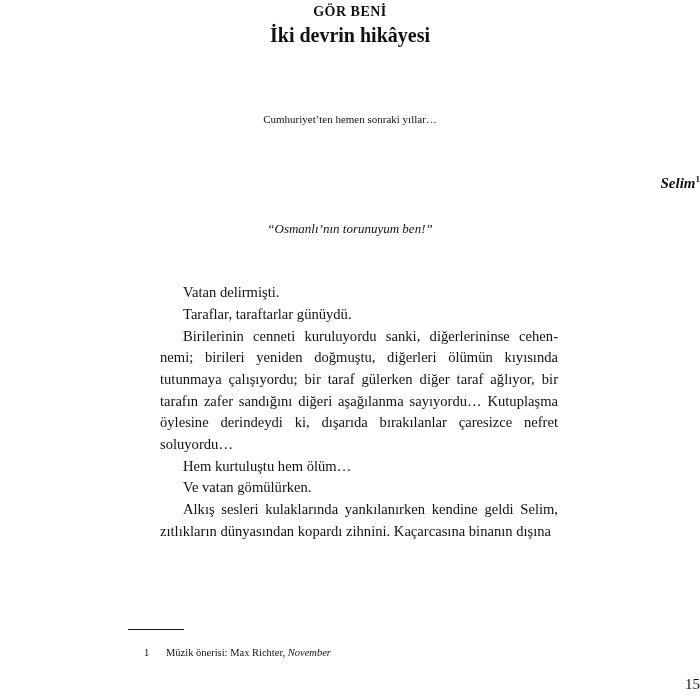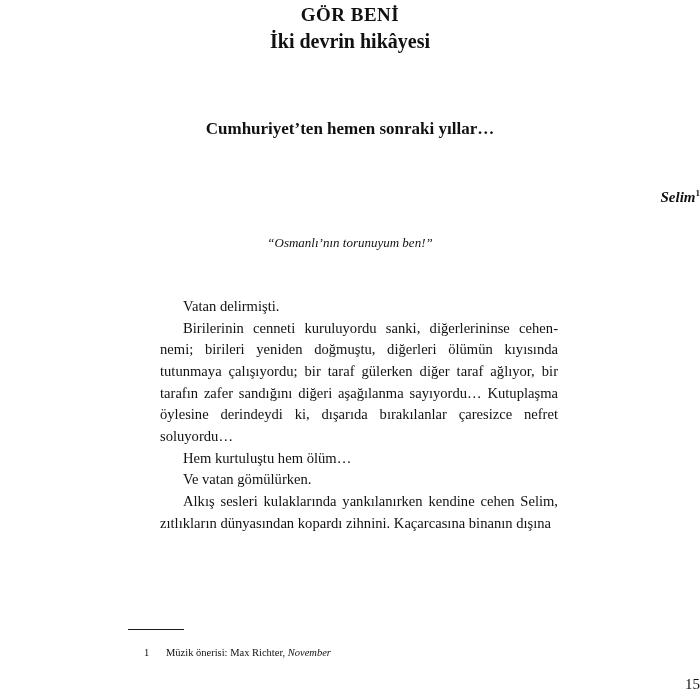--- a/index.html
+++ b/index.html
@@ -22,38 +22,38 @@
     height: 700px;
     box-sizing: border-box;
   }
 
   
   .title-block {
     text-align: center;
     padding-top: 4px;
   }
   .book-title {
-    font-size: 19px;
+    font-size: 14px;
     font-weight: bold;
     letter-spacing: 0.5px;
     line-height: 1.15;
     margin: 0;
   }
   .book-subtitle {
     font-size: 20px;
     font-weight: bold;
     line-height: 1.2;
     margin: 3px 0 12px 0;
   }
 
   
   .section-heading {
     text-align: center;
-    font-size: 17px;
-    font-weight: bold;
+    font-size: 11px;
+    font-weight: normal;
     margin: 0;
     padding-top: 54px;
   }
 
   
   .character-heading {
     text-align: right;
     font-size: 15px;
     font-weight: bold;
     font-style: italic;
@@ -142,24 +142,25 @@
   <h3 class="section-heading">Cumhuriyet’ten hemen sonraki yıllar…</h3>
 
   <h4 class="character-heading">
     <span>Selim</span><sup>1</sup>
   </h4>
 
   <p class="epigraph">“Osmanlı’nın torunuyum ben!”</p>
 
   <div class="body-text">
     <p>Vatan delirmişti.</p>
+    <p>Taraflar, taraftarlar günüydü.</p>
     <p>Birilerinin cenneti kuruluyordu sanki, diğerlerininse cehen­nemi; birileri yeniden doğmuştu, diğerleri ölümün kıyısında tutunmaya çalışıyordu; bir taraf gülerken diğer taraf ağlıyor, bir tarafın zafer sandığını diğeri aşağılanma sayıyordu… Kutuplaşma öylesine derindeydi ki, dışarıda bırakılanlar çaresizce nefret soluyordu…</p>
     <p>Hem kurtuluştu hem ölüm…</p>
     <p>Ve vatan gömülürken.</p>
-    <p>Alkış sesleri kulaklarında yankılanırken kendine cehen Selim, zıtlıkların dünyasından kopardı zihnini. Kaçarcasına binanın dışına</p>
+    <p>Alkış sesleri kulaklarında yankılanırken kendine geldi Selim, zıtlıkların dünyasından kopardı zihnini. Kaçarcasına binanın dışına</p>
   </div>
 
   <div class="footnote-area">
     <div class="footnote-rule"></div>
     <p class="footnote-item">
       <span class="footnote-marker">1</span><span>Müzik önerisi: Max Richter,</span> <em>November</em>
     </p>
   </div>
 
   <div class="page-number">15</div>

